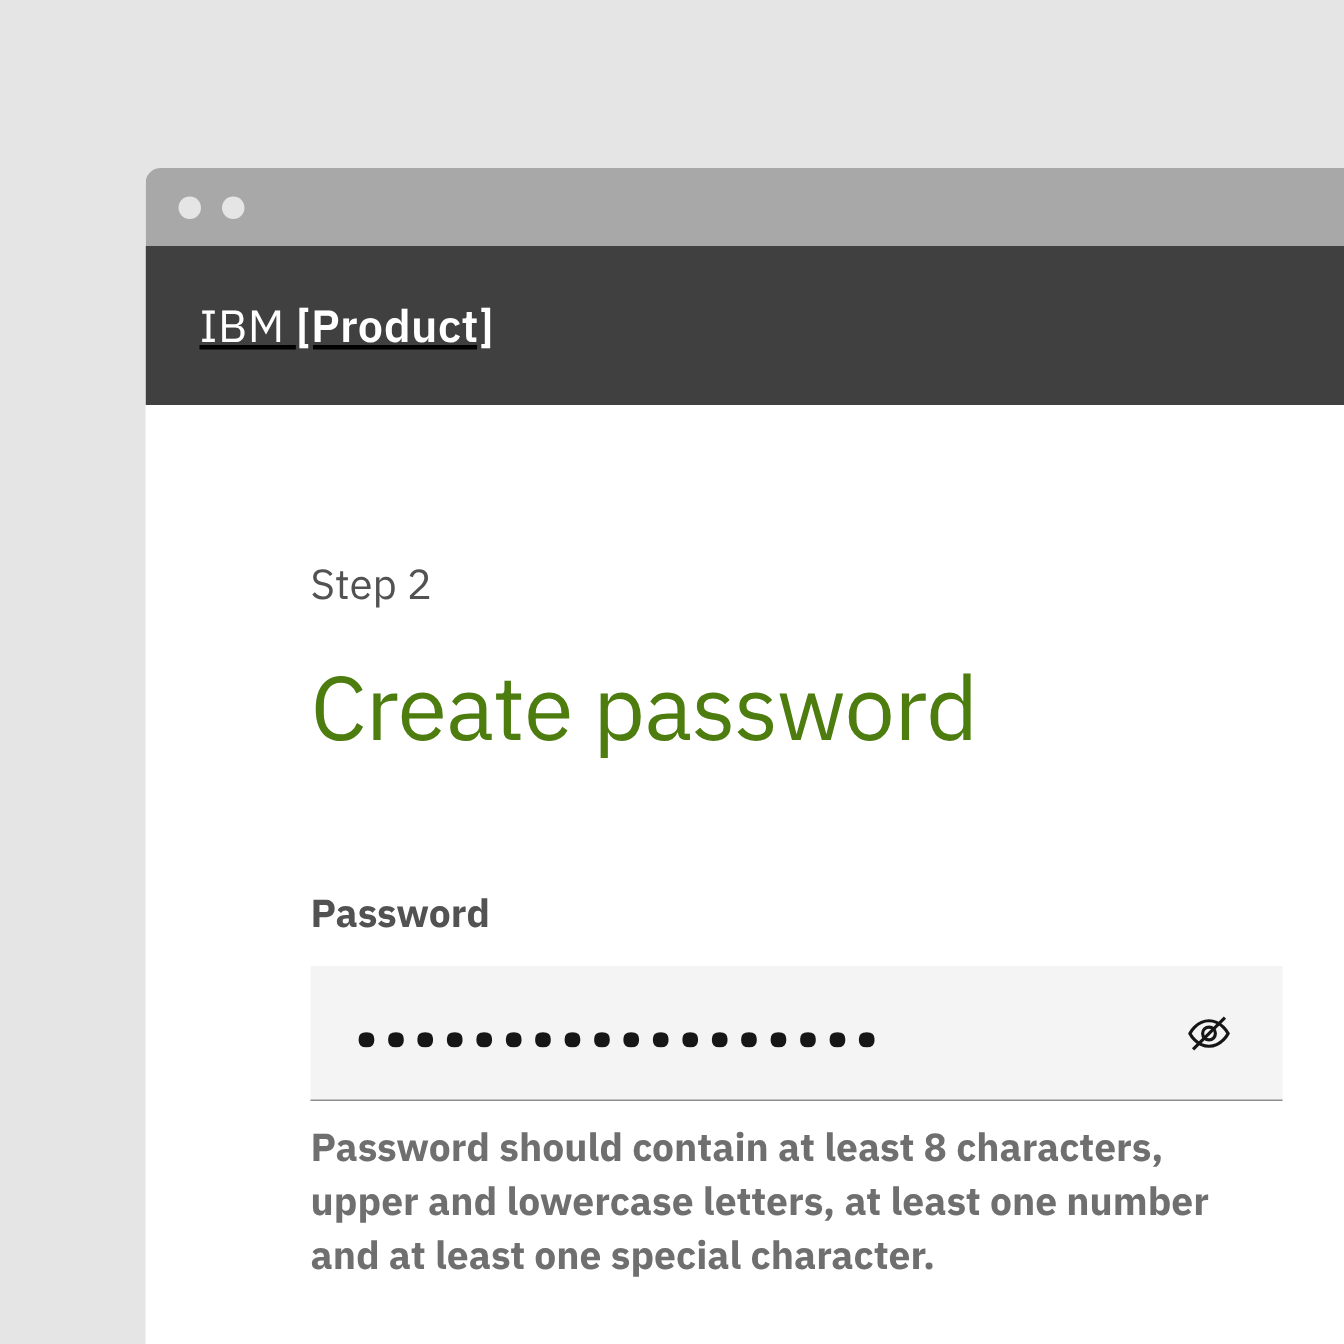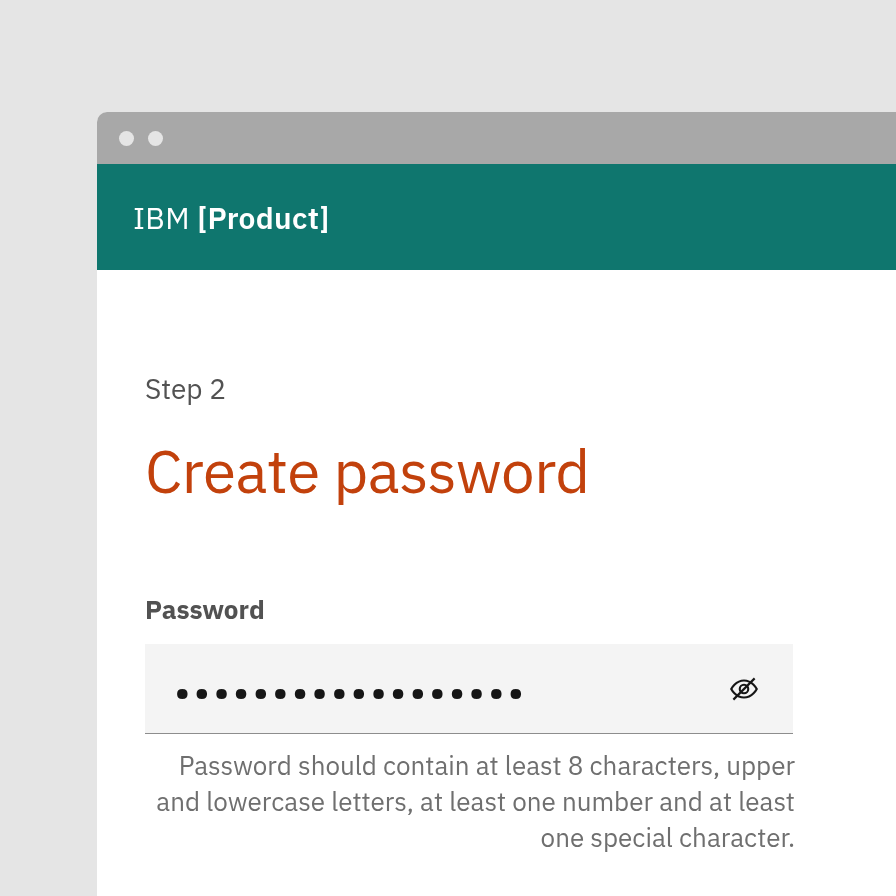--- a/index.html
+++ b/index.html
@@ -38,54 +38,55 @@
     
     .traffic-light {
       width: 15px;
       height: 15px;
       border-radius: 50%;
       background: #e5e5e5;
     }
     
     .header {
       height: 106px;
-      background: #0f766e;
+      background: #404040;
       display: flex;
       align-items: center;
       padding-left: 36px;
+      text-decoration: underline;
     }
     
     .brand {
       color: #fff;
       font-size: 30px;
       letter-spacing: 0.3px;
     }
     
     .brand-light {
       font-weight: 400;
     }
     
     .brand-bold {
       font-weight: 600;
     }
     
     .content {
-      padding: 100px 70px 0 48px;
+      padding: 100px 70px 0 110px;
     }
     
     .step-label {
       font-size: 28px;
       color: #525252;
       font-weight: 400;
       margin-bottom: 24px;
     }
     
     .page-title {
       font-size: 60px;
-      color: #c2410c;
+      color: #4d7c0f;
       font-weight: 400;
       letter-spacing: -0.5px;
       margin-bottom: 82px;
     }
     
     .field-label {
       font-size: 26px;
       color: #525252;
       font-weight: 700;
       margin-bottom: 18px;
@@ -126,25 +127,24 @@
     }
     
     .eye-button svg {
       width: 34px;
       height: 34px;
     }
     
     .helper-text {
       font-size: 26px;
       color: #6f6f6f;
-      font-weight: 400;
+      font-weight: 700;
       line-height: 1.38;
       margin-top: 14px;
       max-width: 650px;
-      text-align: right;
     }
   </style>
 </head>
 <body>
 
 <div class="window">
   <div class="titlebar">
     <div class="traffic-light"></div>
     <div class="traffic-light"></div>
   </div>

